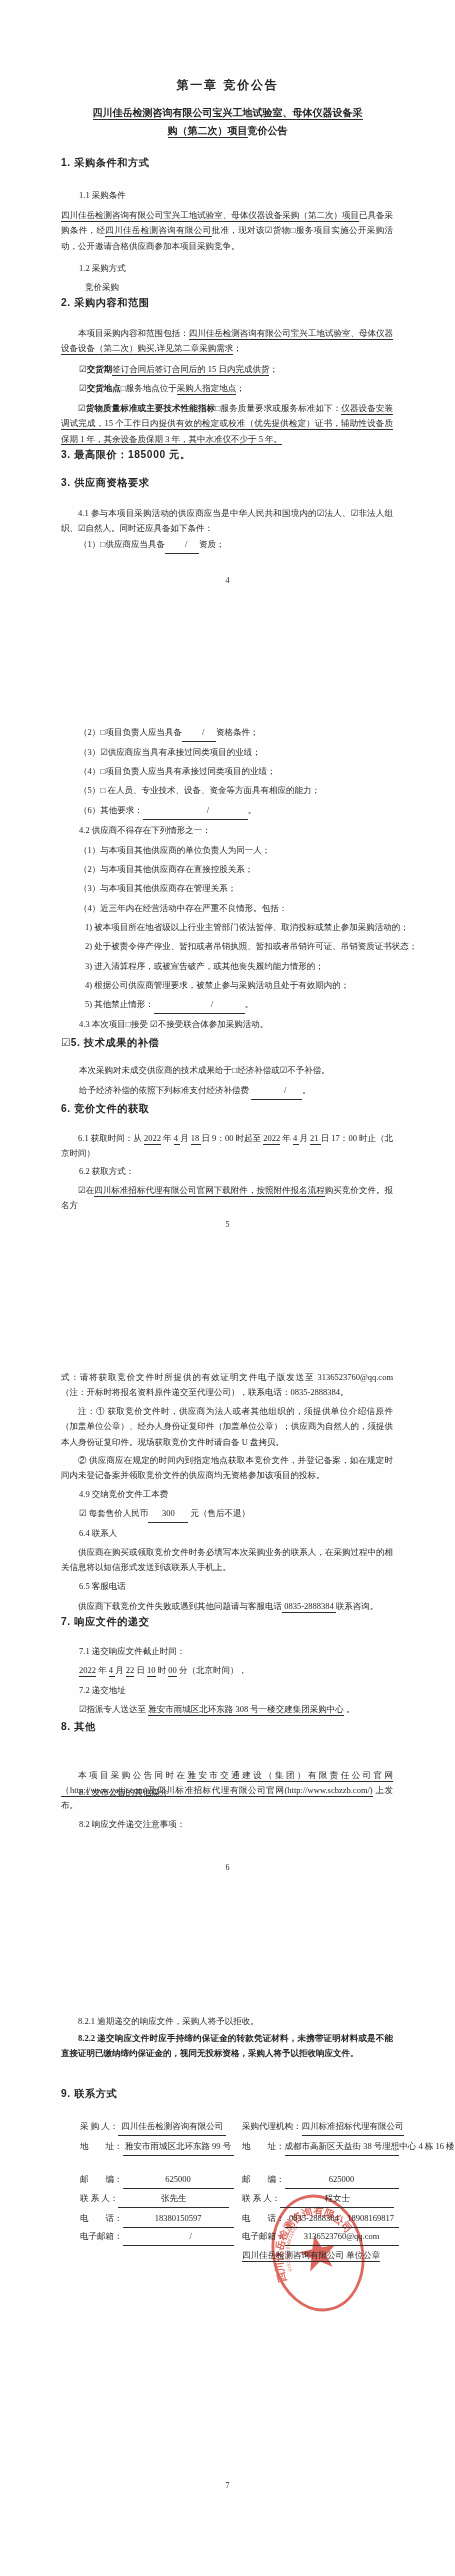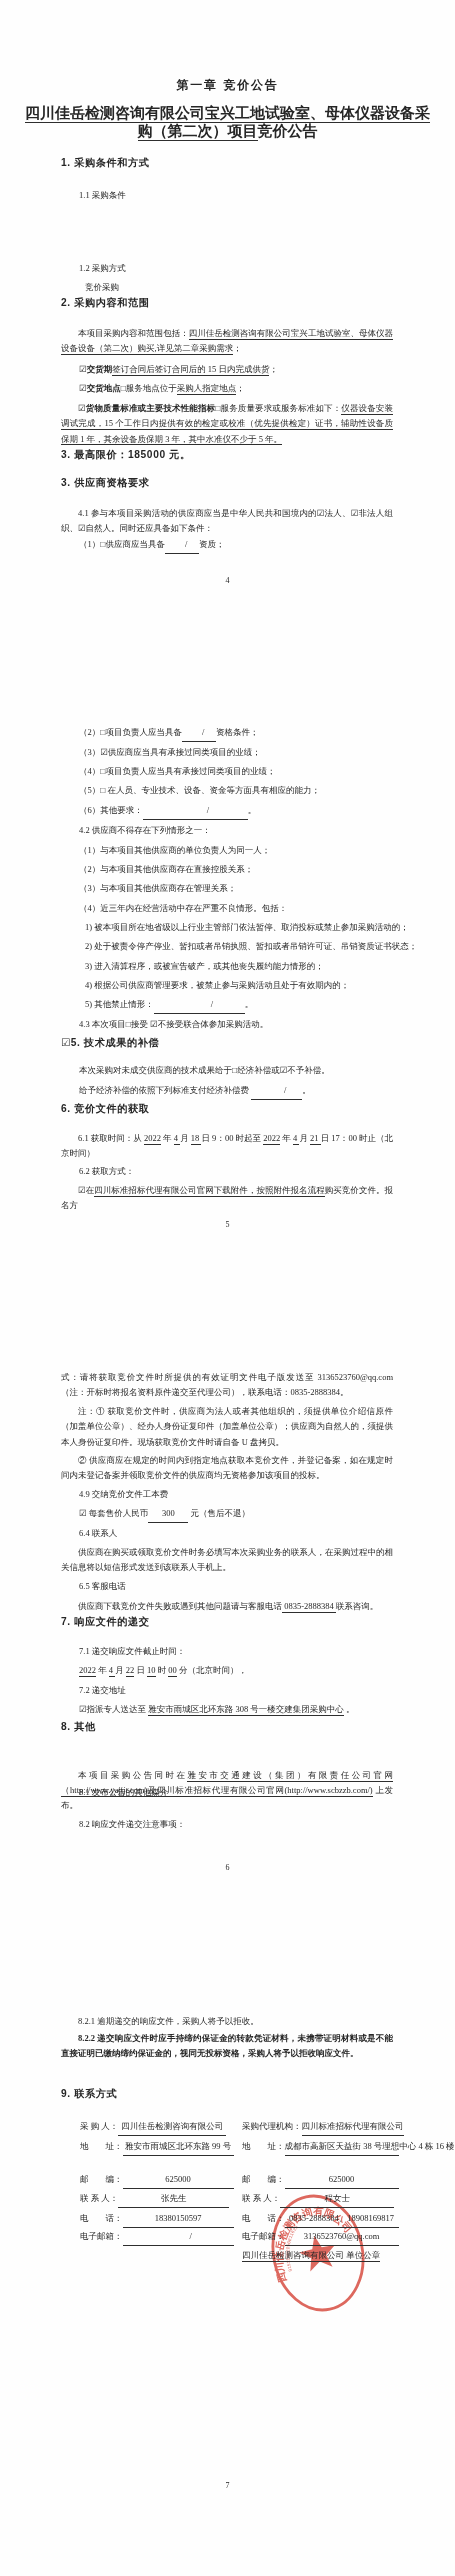--- a/index.html
+++ b/index.html
@@ -2,21 +2,21 @@
 <html style="font-size:9px"><head>
 <meta charset="utf-8">
 <style>
   html,body{margin:0;padding:0;background:#e8e8e8;}
   #doc{position:relative;width:455px;height:2576px;margin:0 auto;background:#fefefe;overflow:hidden;}
   .blk{position:absolute;font:8.5px/15.4px "Liberation Serif","DejaVu Serif",serif;color:#262626;}
   .p{width:332px;text-align:justify;}
   .li{white-space:nowrap;}
   .ct{white-space:nowrap;}
   .h1{width:455px;left:0;text-align:center;font-size:12px;font-weight:bold;letter-spacing:1.7px;font-family:"DejaVu Serif","Liberation Serif",serif;}
-  .h2{width:455px;left:0;text-align:center;font-size:15px;font-weight:bold;line-height:18px;}
+  .h2{width:455px;left:0;text-align:center;font-size:10px;font-weight:bold;line-height:18px;}
   .h3{font-size:10.2px;font-weight:bold;font-family:"Liberation Sans","DejaVu Sans",sans-serif;letter-spacing:0.6px;}
   .pn{width:455px;left:0;text-align:center;font-size:8px;}
   .u{border-bottom:0.6px solid #2e2e2e;padding-bottom:0.6px;}
   .b{font-weight:bold;}
   .uw{display:inline-block;text-align:center;}
   #seal{position:absolute;left:269px;top:2191px;width:98px;height:124px;transform:rotate(-12deg);opacity:.82;pointer-events:none;}
 </style>
 </head>
 <body>
 
@@ -30,20 +30,21 @@
     <path id="sealArc2" d="M 36 140 A 52 72 0 1 1 136 140" fill="none" stroke="none"></path>
     <text font-size="8" fill="#d6483c" font-family="Liberation Mono, monospace">
       <textPath href="#sealArc2" startOffset="4%">91511802050811629</textPath>
     </text>
     <path fill="#d6483c" d="M86 78 L94.5 100.5 L118 101.5 L99.5 115.5 L106 138 L86 124.5 L66 138 L72.5 115.5 L54 101.5 L77.5 100.5 Z"></path>
   </svg>
 <div class="blk h1" style="top: 78px; left: 0px;"><span>第一章 竞价公告</span></div>
     <div class="blk h2" style="top: 104px; left: 0px;"><span class="u">四川佳岳检测咨询有限公司宝兴工地试验室、母体仪器设备采</span><br><span class="u">购（第二次）项目</span><span>竞价公告</span></div>
     <div class="blk h3" style="top: 155px; left: 61px;"><span>1. 采购条件和方式</span></div>
     <div class="blk li" style="top: 188px; left: 79px;"><span>1.1 采购条件</span></div>
+    <div class="blk p" style="top: 208px; left: 61px; width: 332px; line-height: 15.4px;"><span class="u">四川佳岳检测咨询有限公司宝兴工地试验室、母体仪器设备采购（第二次）项目</span><span>已具备采购条件，经</span><span class="u">四川佳岳检测咨询有限公司</span><span>批准，现对该☑货物□服务项目实施公开采购活动，公开邀请合格供应商参加本项目采购竞争。</span></div>
     <div class="blk li" style="top: 261px; left: 79px;"><span>1.2 采购方式</span></div>
     <div class="blk li" style="top: 280px; left: 85px;"><span>竞价采购</span></div>
     <div class="blk h3" style="top: 295px; left: 61px;"><span>2. 采购内容和范围</span></div>
     <div class="blk p" style="top: 326px; left: 61px; width: 332px; text-indent: 17px; line-height: 15.4px;"><span>本项目采购内容和范围包括：</span><span class="u">四川佳岳检测咨询有限公司宝兴工地试验室、母体仪器设备设备（第二次）购买,详见第二章采购需求</span><span>；</span></div>
     <div class="blk li" style="top: 362px; left: 79px;"><span>☑</span><span class="b">交货期</span><span class="u">签订合同后签订合同后的 15 日内完成供货</span><span>；</span></div>
     <div class="blk li" style="top: 381px; left: 79px;"><span>☑</span><span class="b">交货地点</span><span>□服务地点位于</span><span class="u">采购人指定地点</span><span>；</span></div>
     <div class="blk p" style="top: 401px; left: 61px; width: 332px; text-indent: 17px; line-height: 15.4px;"><span>☑</span><span class="b">货物质量标准或主要技术性能指标</span><span>□服务质量要求或服务标准如下：</span><span class="u">仪器设备安装调试完成，15 个工作日内提供有效的检定或校准（优先提供检定）证书，辅助性设备质保期 1 年，其余设备质保期 3 年，其中水准仪不少于 5 年。</span></div>
     <div class="blk h3" style="top: 447px; left: 61px;"><span>3. 最高限价：185000 元。</span></div>
     <div class="blk h3" style="top: 475px; left: 61px;"><span>3. 供应商资格要求</span></div>
     <div class="blk p" style="top: 506px; left: 61px; width: 332px; text-indent: 17px; line-height: 15px;"><span>4.1 参与本项目采购活动的供应商应当是中华人民共和国境内的☑法人、☑非法人组织、☑自然人。同时还应具备如下条件：</span></div>

